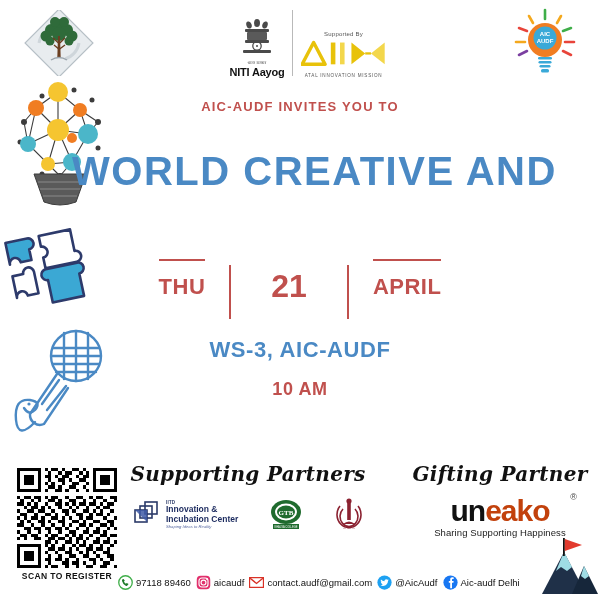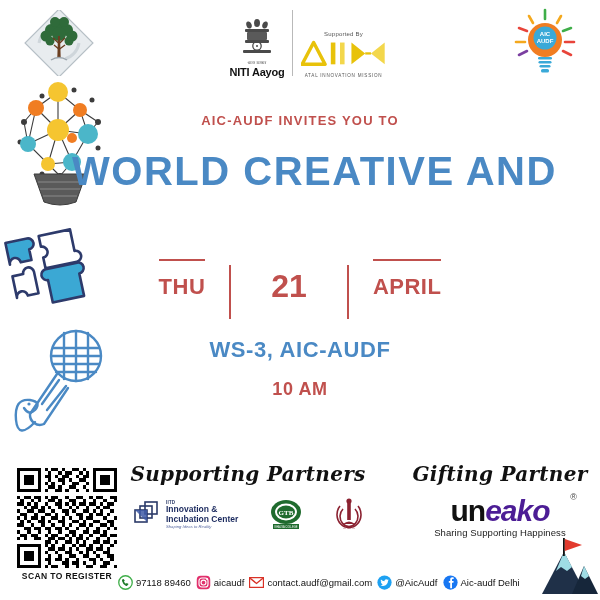--- a/index.html
+++ b/index.html
@@ -29,21 +29,21 @@
 
   .logo-bulb { position:absolute; left:512px; top:8px; width:66px; height:70px; }
 
   
   .decor-network { position:absolute; left:2px; top:78px; width:112px; height:130px; }
   .decor-puzzle  { position:absolute; left:2px; top:216px; width:100px; height:108px; }
   .decor-mic     { position:absolute; left:2px; top:322px; width:110px; height:138px; }
 
   
   .invite {
-    position:absolute; top:113px; left:0; width:600px;
+    position:absolute; top:99px; left:0; width:600px;
     text-align:center; color:#C0504D;
     font-size:13px; font-weight:bold; letter-spacing:1.2px;
   }
   .title {
     position:absolute; top:148px; left:0; width:600px;
     text-align:center; color:#4A89C4;
     font-size:40px; font-weight:900; line-height:46px;
     letter-spacing:1.5px;
   }
   .title span { display:block;padding-left:29px; }
@@ -91,21 +91,21 @@
   .iitd-top { font-size:4.5px; font-weight:bold; color:#2b3a68; letter-spacing:.2px; }
   .iitd-main { font-size:8.5px; font-weight:bold; color:#1b2a5e; line-height:9.5px; }
   .iitd-tag { font-size:4.2px; color:#5566a0; font-style:italic; margin-top:1px; }
 
   .seal-green { width:38px; height:32px; }
   .seal-maroon { width:30px; height:34px; }
 
   .uneako-wrap { margin-top:10px; position:relative; display:inline-block; }
   .uneako-word { font-size:30px; font-weight:900; letter-spacing:-1px; line-height:30px; }
   .uneako-word .un { color:#111; }
-  .uneako-word .eak { color:#4c1d95;font-style:italic; }
+  .uneako-word .eak { color:#c2410c; }
   .uneako-reg { font-size:9px; color:#444; vertical-align:super; position:absolute; top:-4px; right:-11px; }
   .uneako-tag { font-size:9.5px; color:#222; margin-top:1px; letter-spacing:.1px; }
 
   
   .qr-block { position:absolute; left:12px; top:468px; width:110px; text-align:center; }
   .qr-img { width:100px; height:100px; display:block; margin:0 auto; }
   .qr-label { font-size:8.5px; font-weight:bold; letter-spacing:.4px; color:#111; margin-top:3px; }
 
   
   .contact-bar {

